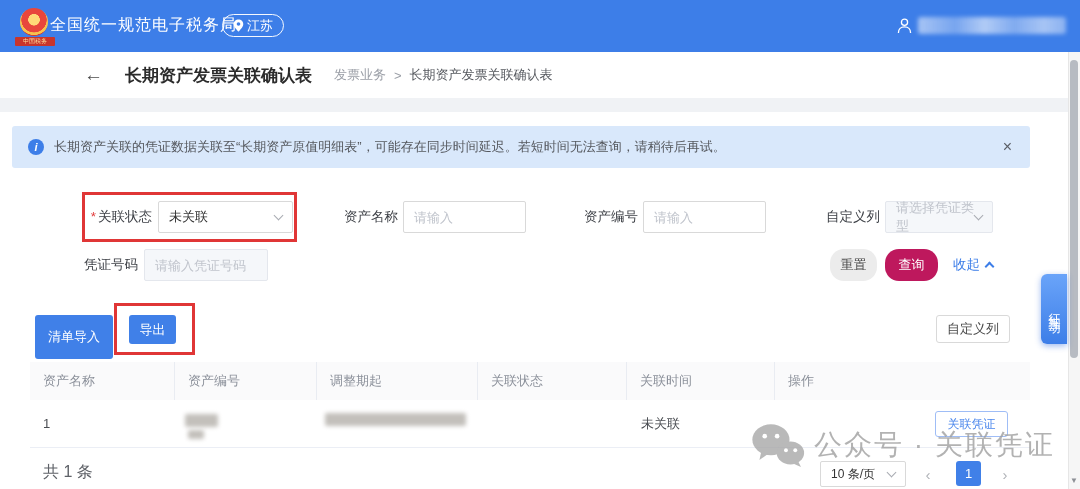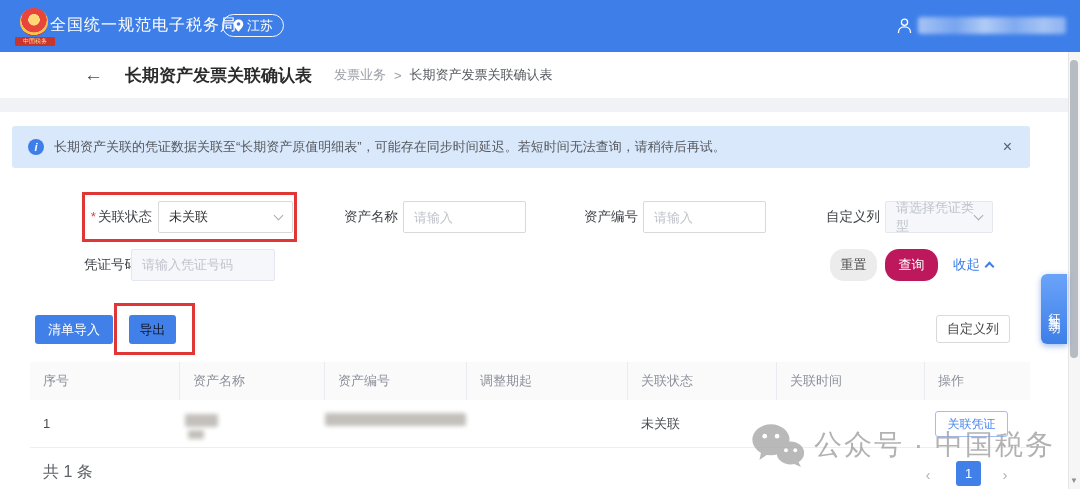--- a/index.html
+++ b/index.html
@@ -54,33 +54,33 @@
   #lbl-link-status { left:82px; top:201px; width:70px; }
   #sel-link-status { left:158px; top:201px; width:135px; }
   #red-box-1 { left:82px; top:192px; width:215px; height:50px; border:3px solid #e03636; z-index:5; }
   #lbl-asset-name { left:333px; top:201px; width:65px; }
   #inp-asset-name { left:403px; top:201px; width:123px; }
   #lbl-asset-no { left:573px; top:201px; width:65px; }
   #inp-asset-no { left:643px; top:201px; width:123px; }
   #lbl-voucher-type { left:815px; top:201px; width:65px; }
   #sel-voucher-type { left:885px; top:201px; width:108px; }
   #lbl-voucher-no { left:73px; top:249px; width:65px; }
-  #inp-voucher-no { left:131px; top:249px; width:144px;font-family:Liberation Mono, monospace; }
+  #inp-voucher-no { left:144px; top:249px; width:124px; }
 
   .btn { display:flex; align-items:center; justify-content:center; font-size:13px; border-radius:14px; cursor:pointer; }
   #btn-reset { left:830px; top:249px; width:47px; height:32px; background:#ececec; color:#4a4a4a; }
   #btn-query { left:885px; top:249px; width:53px; height:32px; background:#be185d; color:#fff; }
   #collapse { left:953px; top:249px; height:32px; display:flex; align-items:center; gap:6px; color:#3d7ee8;
     font-size:13.5px; cursor:pointer; }
   .chev-up { width:7px; height:7px; border-left:2px solid #3d7ee8; border-top:2px solid #3d7ee8;
     transform:rotate(45deg); margin-top:3px; }
 
   
-  #btn-import { left:35px; top:315px; width:78px; height:29px; background:#4080e8; color:#fff; border-radius:3px; }
-  #btn-export { left:129px; top:315px; width:47px; height:29px; background:#4080e8; color:#0f172a; border-radius:3px; }
+  #btn-import { left:35px; top:315px; width:78px; height:44px; background:#4080e8; color:#fff; border-radius:3px; }
+  #btn-export { left:129px; top:315px; width:47px; height:29px; background:#4080e8; color:#ffffff; border-radius:3px; }
   #red-box-2 { left:114px; top:303px; width:81px; height:52px; border:3px solid #e03636; z-index:5; }
   #btn-customize { left:936px; top:315px; width:74px; height:28px; background:#fff; border:1px solid #d9d9d9;
     color:#4a4a4a; border-radius:3px; }
 
   
   #table-header { left:30px; top:362px; width:1000px; height:38px; background:#fafafb; display:flex; align-items:stretch; }
   .th { display:flex; align-items:center; padding-left:13px; font-size:13px; color:#8b909a; border-right:1px solid #e9ecf2; }
   .th:last-child { border-right:none; }
   #table-row { left:30px; top:400px; width:1000px; height:48px; border-bottom:1px solid #ebeef5; display:flex; align-items:center; background:#fff; }
   .td { padding-left:13px; font-size:13px; color:#4a4d52; position:relative; height:100%; display:flex; align-items:center; }
@@ -193,21 +193,20 @@
     <span>收起</span>
     <span class="chev-up"></span>
   </div>
 
   <div class="abs btn" id="btn-import">清单导入</div>
   <div class="abs btn" id="btn-export">导出</div>
   <div class="abs" id="red-box-2"></div>
   <div class="abs btn" id="btn-customize">自定义列</div>
 
   <div class="abs" id="table-header">
-    <div class="th c0">序号</div>
     <div class="th c1">资产名称</div>
     <div class="th c2">资产编号</div>
     <div class="th c3">调整期起</div>
     <div class="th c4">关联状态</div>
     <div class="th c5">关联时间</div>
     <div class="th c6">操作</div>
   </div>
 
   <div class="abs" id="table-row">
     <div class="td c0">1</div>
@@ -217,36 +216,40 @@
     <div class="td c4">未关联</div>
     <div class="td c5"></div>
     <div class="td c6"></div>
   </div>
   <div class="abs blur-chip" id="blur-asset-name1"></div>
   <div class="abs blur-chip" id="blur-asset-name2"></div>
   <div class="abs blur-chip" id="blur-asset-no"></div>
   <div class="abs btn" id="btn-link-voucher">关联凭证</div>
 
   <div class="abs" id="total-count">共 1 条</div>
+  <div class="abs control" id="page-size">
+    <span class="sel-text">10 条/页</span>
+    <span class="chev"></span>
+  </div>
   <div class="abs" id="pg-prev">‹</div>
   <div class="abs" id="pg-current">1</div>
   <div class="abs" id="pg-next">›</div>
 
   <div class="abs" id="watermark">
     <svg width="56" height="46" viewBox="0 0 62 52">
       <ellipse cx="23" cy="20" rx="21" ry="17.5" fill="#a6a6a6"></ellipse>
       <path d="M12 34 L10 43 L20 36 Z" fill="#a6a6a6"></path>
       <circle cx="16" cy="16" r="2.6" fill="#ffffff"></circle>
       <circle cx="30" cy="16" r="2.6" fill="#ffffff"></circle>
       <ellipse cx="45" cy="35" rx="15.5" ry="13" fill="#a6a6a6"></ellipse>
       <path d="M54 45 L57 51 L48 47 Z" fill="#a6a6a6"></path>
       <circle cx="40" cy="32" r="2.2" fill="#ffffff"></circle>
       <circle cx="50.5" cy="32" r="2.2" fill="#ffffff"></circle>
     </svg>
-    <span id="watermark-text">公众号 · 中国税务</span>
+    <span id="watermark-text">公众号 · 关联凭证</span>
   </div>
 
   <div class="abs" id="side-tab">
     <span>征纳互动</span>
   </div>
   <div class="abs" id="scrollbar"></div>
   <div class="abs" id="scroll-thumb"></div>
   <div class="abs" id="scroll-down">▼</div>
 
 </div>

